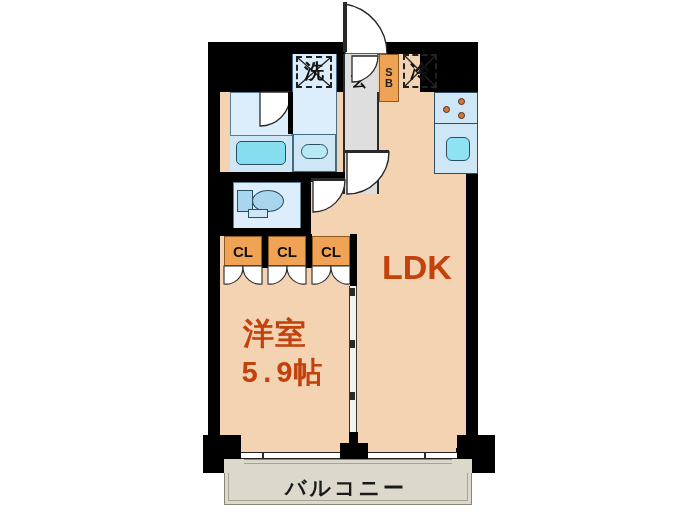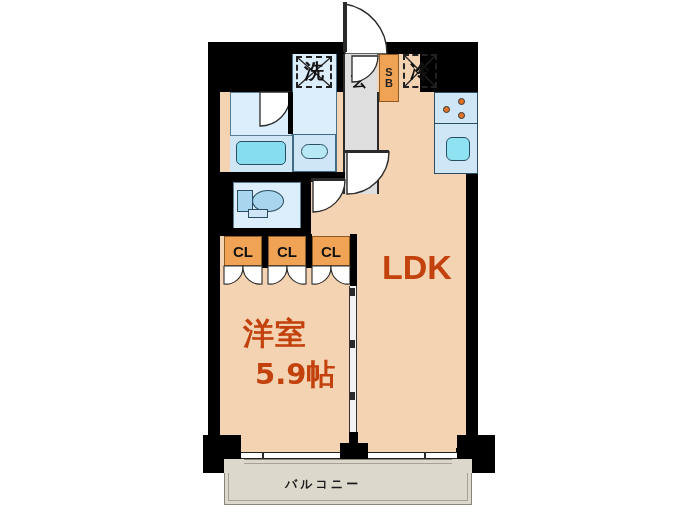--- a/index.html
+++ b/index.html
@@ -17,21 +17,21 @@
   .balcony{background:#ddd8cc;}
   .white{background:#ffffff;}
 
   
   .lbl{position:absolute;color:#c2410c;font-weight:bold;line-height:1;white-space:nowrap;}
   .ldk-main{font-size:34px;letter-spacing:0px;font-family:"Liberation Sans",sans-serif;}
   .ldk-sub{font-size:30px;font-family:"DejaVu Sans",sans-serif;}
   .room-main{font-size:31px;font-family:Liberation Mono, monospace;letter-spacing:1px;}
   .room-sub{font-size:29px;font-family:"DejaVu Sans",sans-serif;}
   .cl-txt{font-size:15px;font-family:"Liberation Sans",sans-serif;font-weight:bold;color:#111;}
-  .balc-txt{font-size:12px;font-family:"DejaVu Sans",sans-serif;letter-spacing:3px;color:#1a1a1a;}
+  .balc-txt{font-size:21px;font-family:"DejaVu Sans",sans-serif;letter-spacing:3px;color:#1a1a1a;}
   .kanji-box{font-size:20px;font-family:"DejaVu Sans",sans-serif;font-weight:bold;color:#111;}
   .sb-txt{font-size:11px;font-family:"Liberation Sans",sans-serif;font-weight:bold;color:#222;line-height:11px;text-align:center;}
   .genkan-txt{font-size:16px;font-family:"DejaVu Sans",sans-serif;font-weight:bold;color:#111;}
 
   .dashed{border:2px dashed #222;}
   .thinline{background:#2a2a2a;}
   .grayline{background:#8e8e8e;}
 
   .ctr{display:flex;align-items:center;justify-content:center;}
   svg{display:block;overflow:visible;}
@@ -158,21 +158,21 @@
 
   <div class="abs wall" style="left:350px;top:268px;width:7px;height:22px;"></div>
   <div class="abs grayline" style="left:349px;top:286px;width:8px;height:160px;border-left:1px solid #333;border-right:1px solid #333;background:#f2f2f2;"></div>
   <div class="abs thinline" style="left:350px;top:288px;width:5px;height:8px;"></div>
   <div class="abs thinline" style="left:350px;top:340px;width:5px;height:8px;"></div>
   <div class="abs thinline" style="left:350px;top:392px;width:5px;height:8px;"></div>
 
   <div class="abs lbl ldk-main" style="left:382px;top:250px;">LDK</div>
 
   <div class="abs lbl room-main" style="left:243px;top:320px;">洋室</div>
-  <div class="abs lbl room-sub" style="left:255px;top:360px;">5.9帖</div>
+  <div class="abs lbl room-sub" style="left:241px;top:360px;font-family:Liberation Mono, monospace;">5.9帖</div>
 
   <div class="abs wall" style="left:208px;top:448px;width:22px;height:12px;"></div>
   <div class="abs wall" style="left:456px;top:448px;width:22px;height:12px;"></div>
 
   <div class="abs" style="left:228px;top:452px;width:118px;height:7px;background:#ffffff;border-top:1.6px solid #222;border-bottom:1.6px solid #222;"></div>
   <div class="abs" style="left:360px;top:452px;width:100px;height:7px;background:#ffffff;border-top:1.6px solid #222;border-bottom:1.6px solid #222;"></div>
   <div class="abs thinline" style="left:262px;top:452px;width:2px;height:7px;"></div>
   <div class="abs thinline" style="left:424px;top:452px;width:2px;height:7px;"></div>
 
   <div class="abs wall" style="left:340px;top:443px;width:28px;height:18px;"></div>

